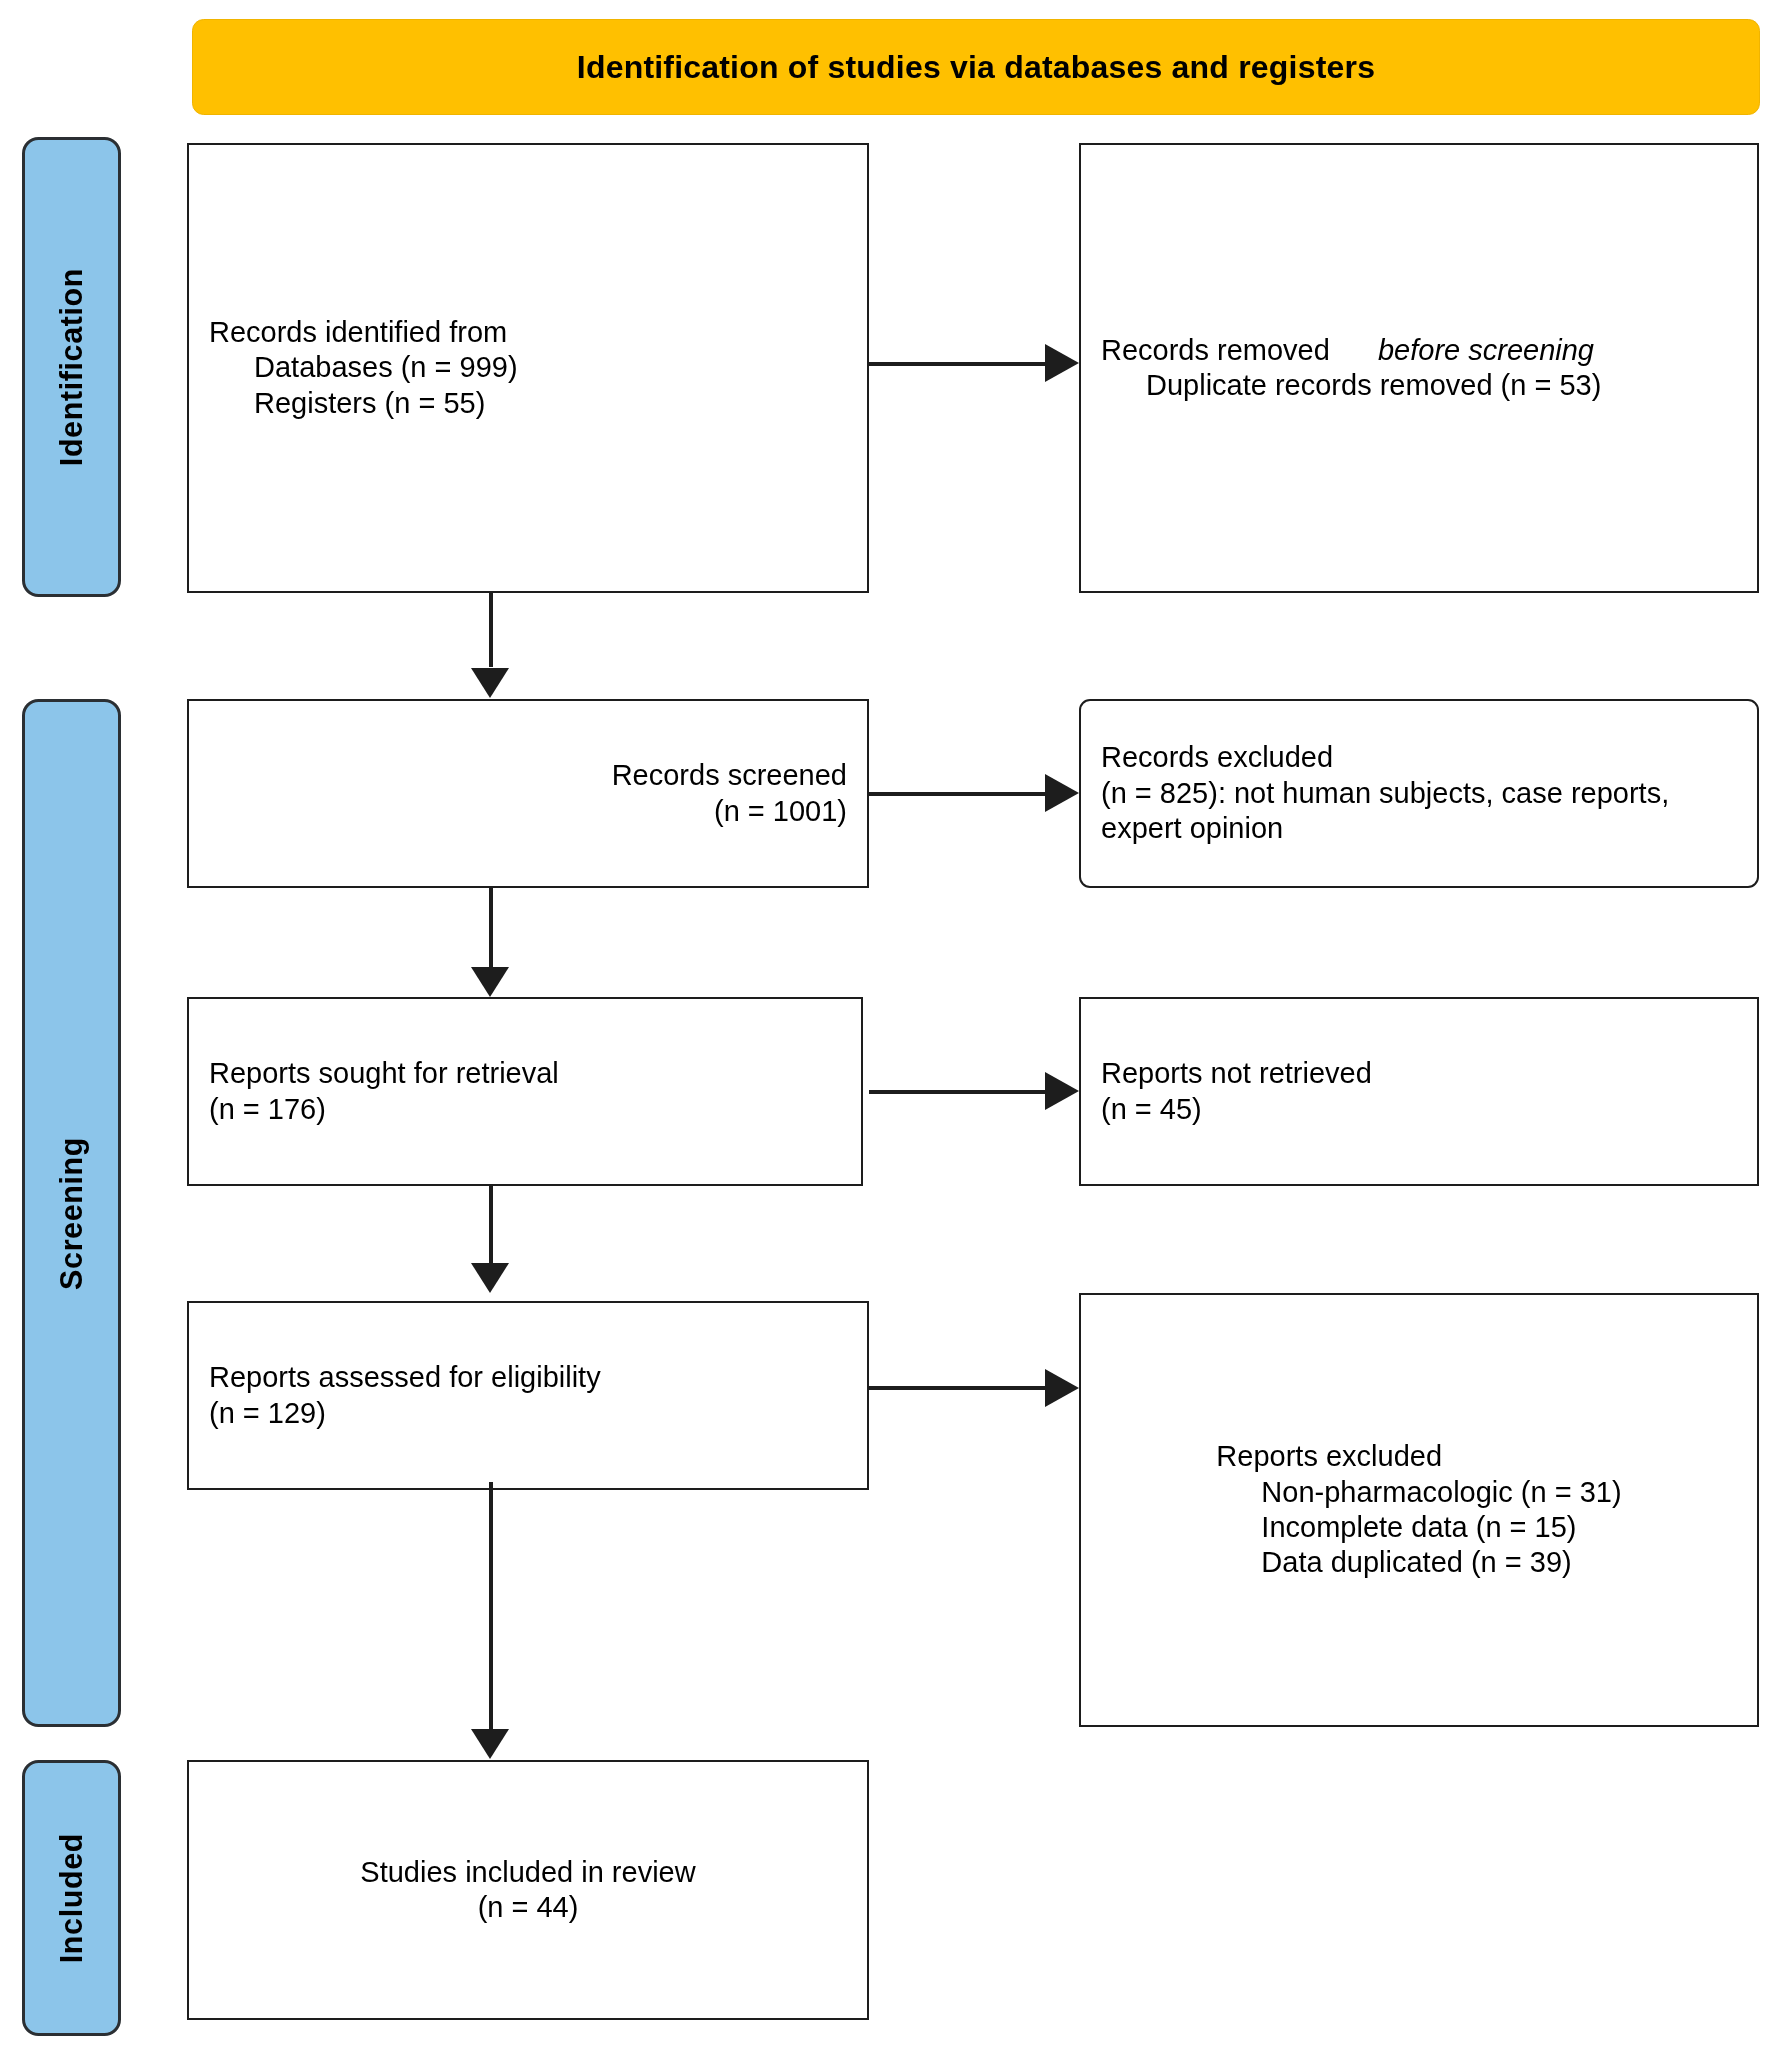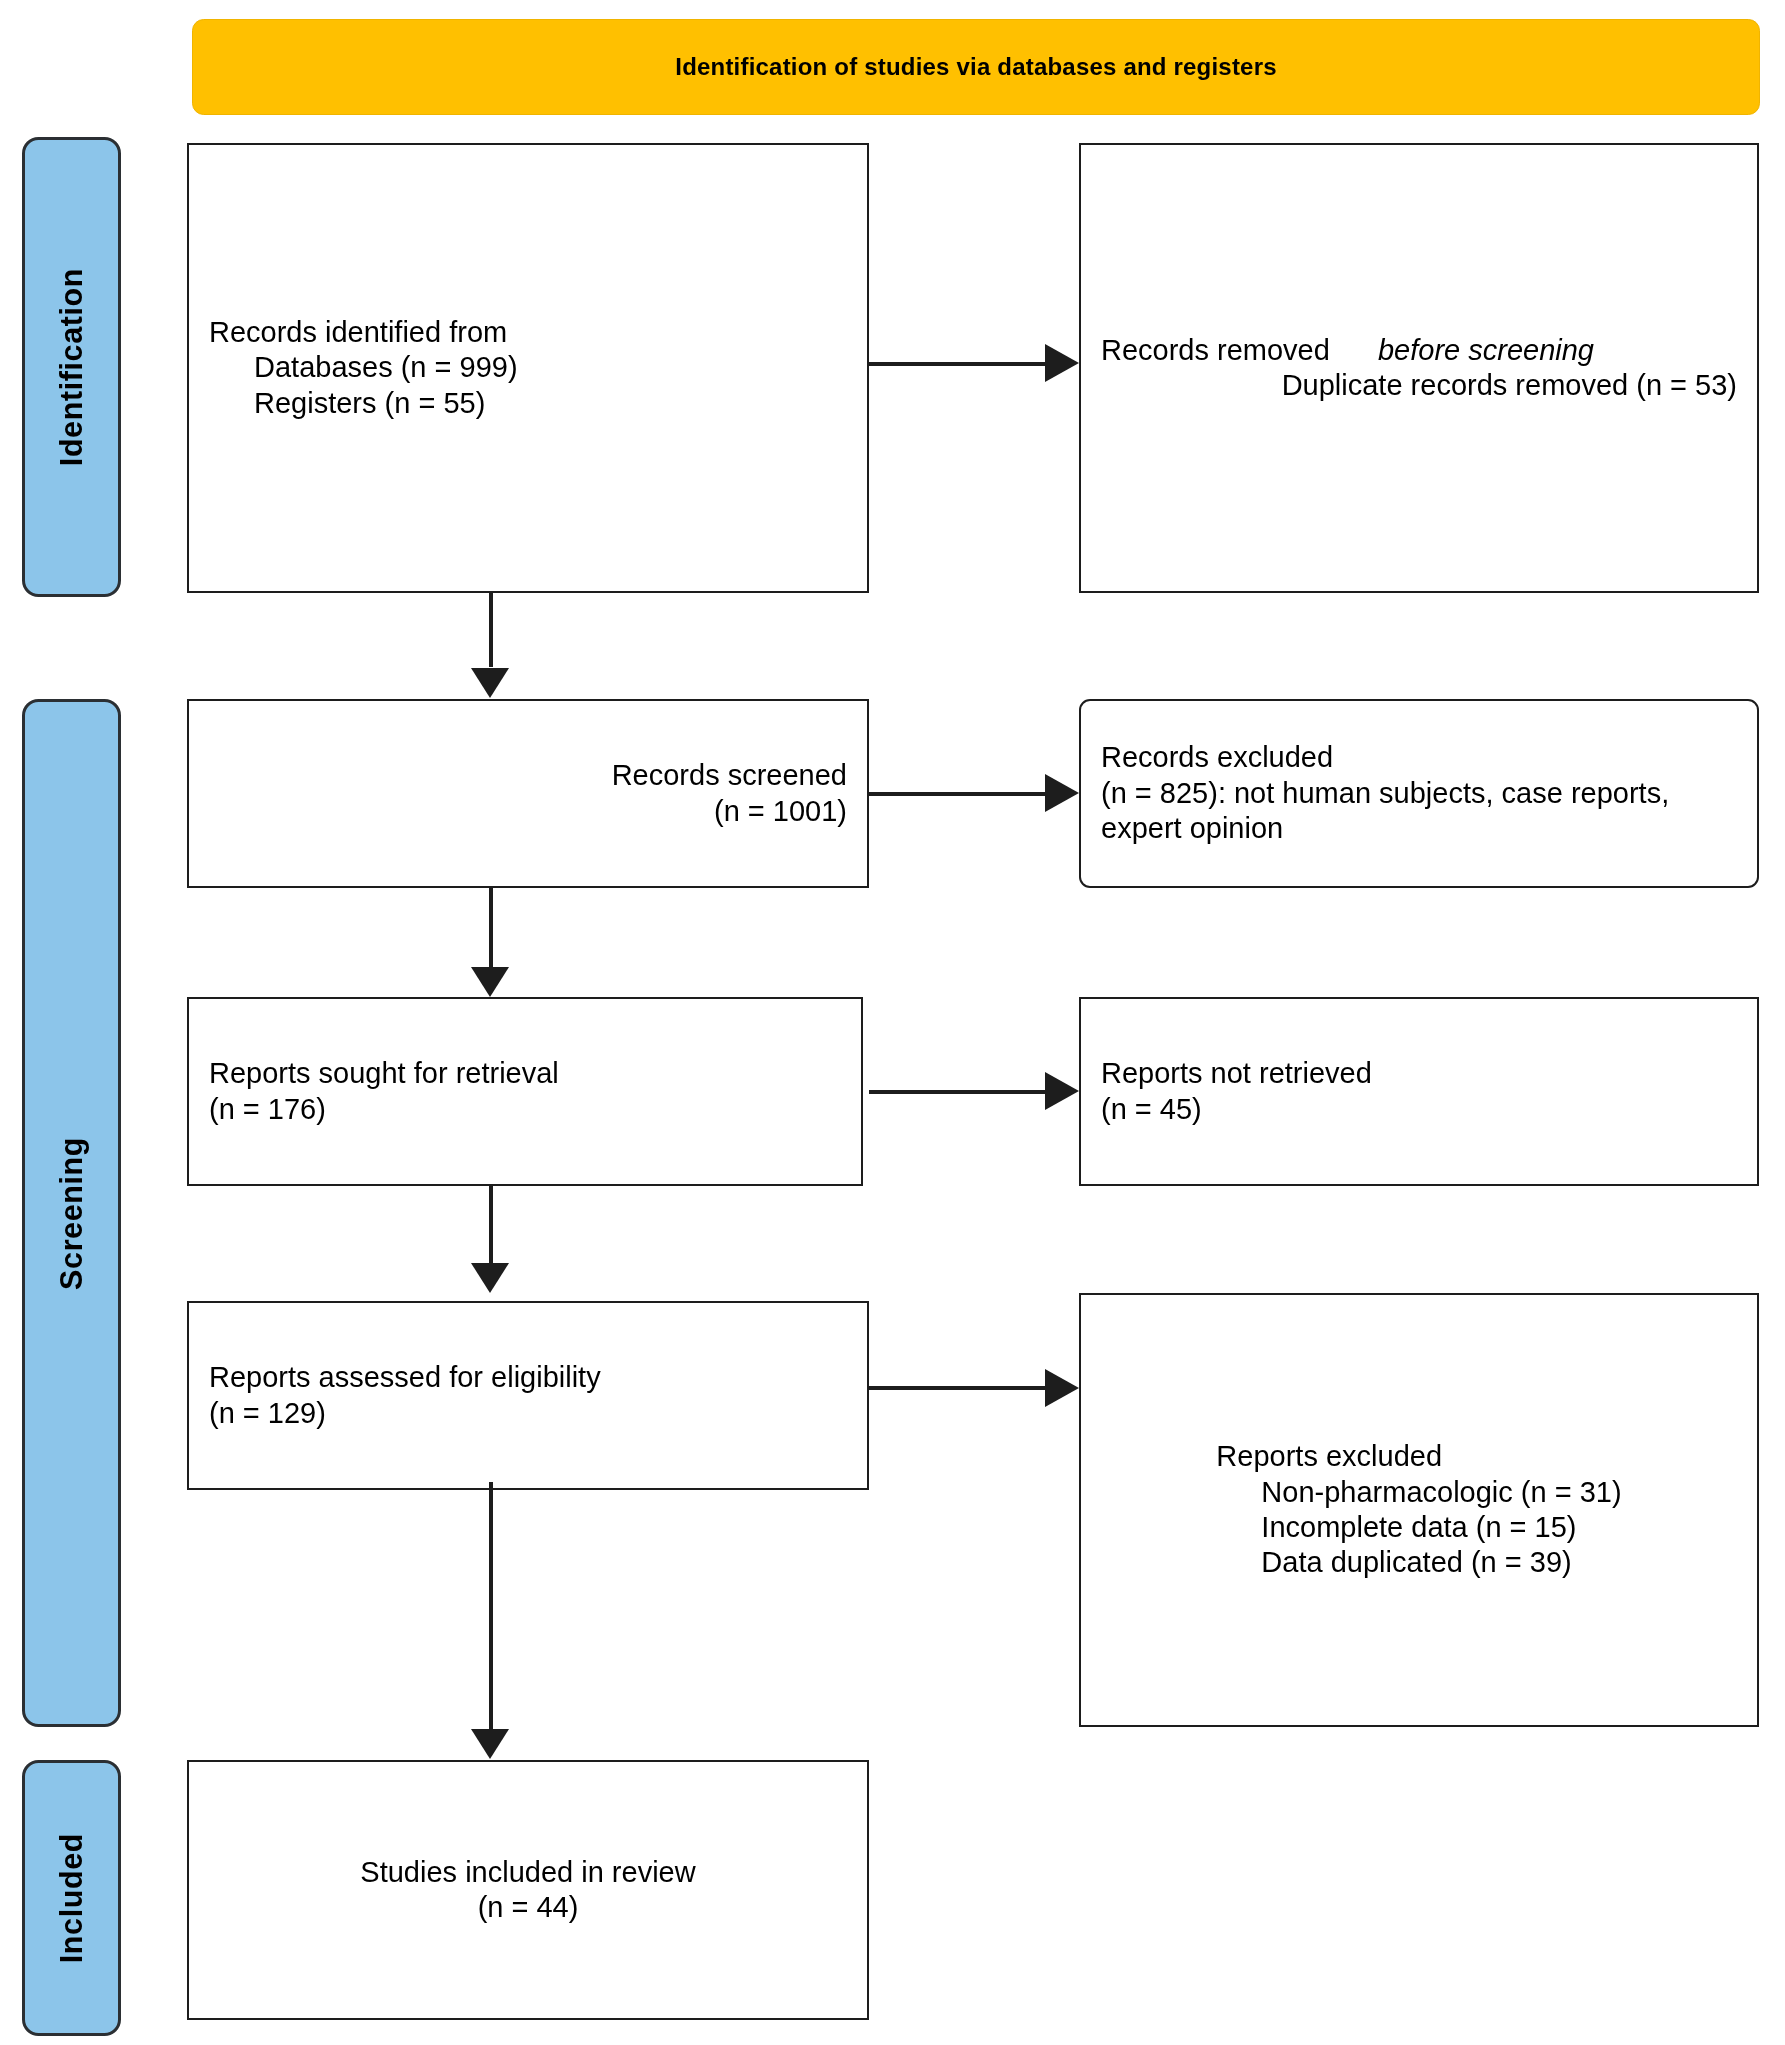--- a/index.html
+++ b/index.html
@@ -27,21 +27,21 @@
     height: 96px;
     background: #ffc000;
     border: 1.8px solid #f0b400;
     border-radius: 11.7px;
     box-sizing: border-box;
     display: flex;
     align-items: center;
     justify-content: center;
   }
   .banner-text {
-    font-size: 24px;
+    font-size: 32px;
     font-weight: bold;
     color: #000000;
     letter-spacing: 0.2px;
     text-align: center;
   }
 
   
   .stage {
     position: absolute;
     left: 22px;
@@ -85,21 +85,20 @@
     font-size: 29px;
     line-height: 1.22;
     color: #000000;
   }
   .fbox p.indent {
     padding-left: 45px;
     text-indent: 0;
   }
   .fbox p.hang {
     padding-left: 45px;
-    text-align: right;
   }
   .ital { font-style: italic; margin-left: 40px; }
 
   
   #box-identified   { left: 187px;  top: 143px;  width: 682px; height: 450px; }
   #box-screened     { left: 187px;  top: 699px; width: 682px; height: 189px; text-align: right; }
   #box-sought       { left: 187px;  top: 997px; width: 676px; height: 189px; }
   #box-assessed     { left: 187px;  top: 1293px; width: 682px; height: 189px; margin-top: 8px; }
   #box-included     { left: 187px;  top: 1760px; width: 682px; height: 260px; text-align: center; }
 

